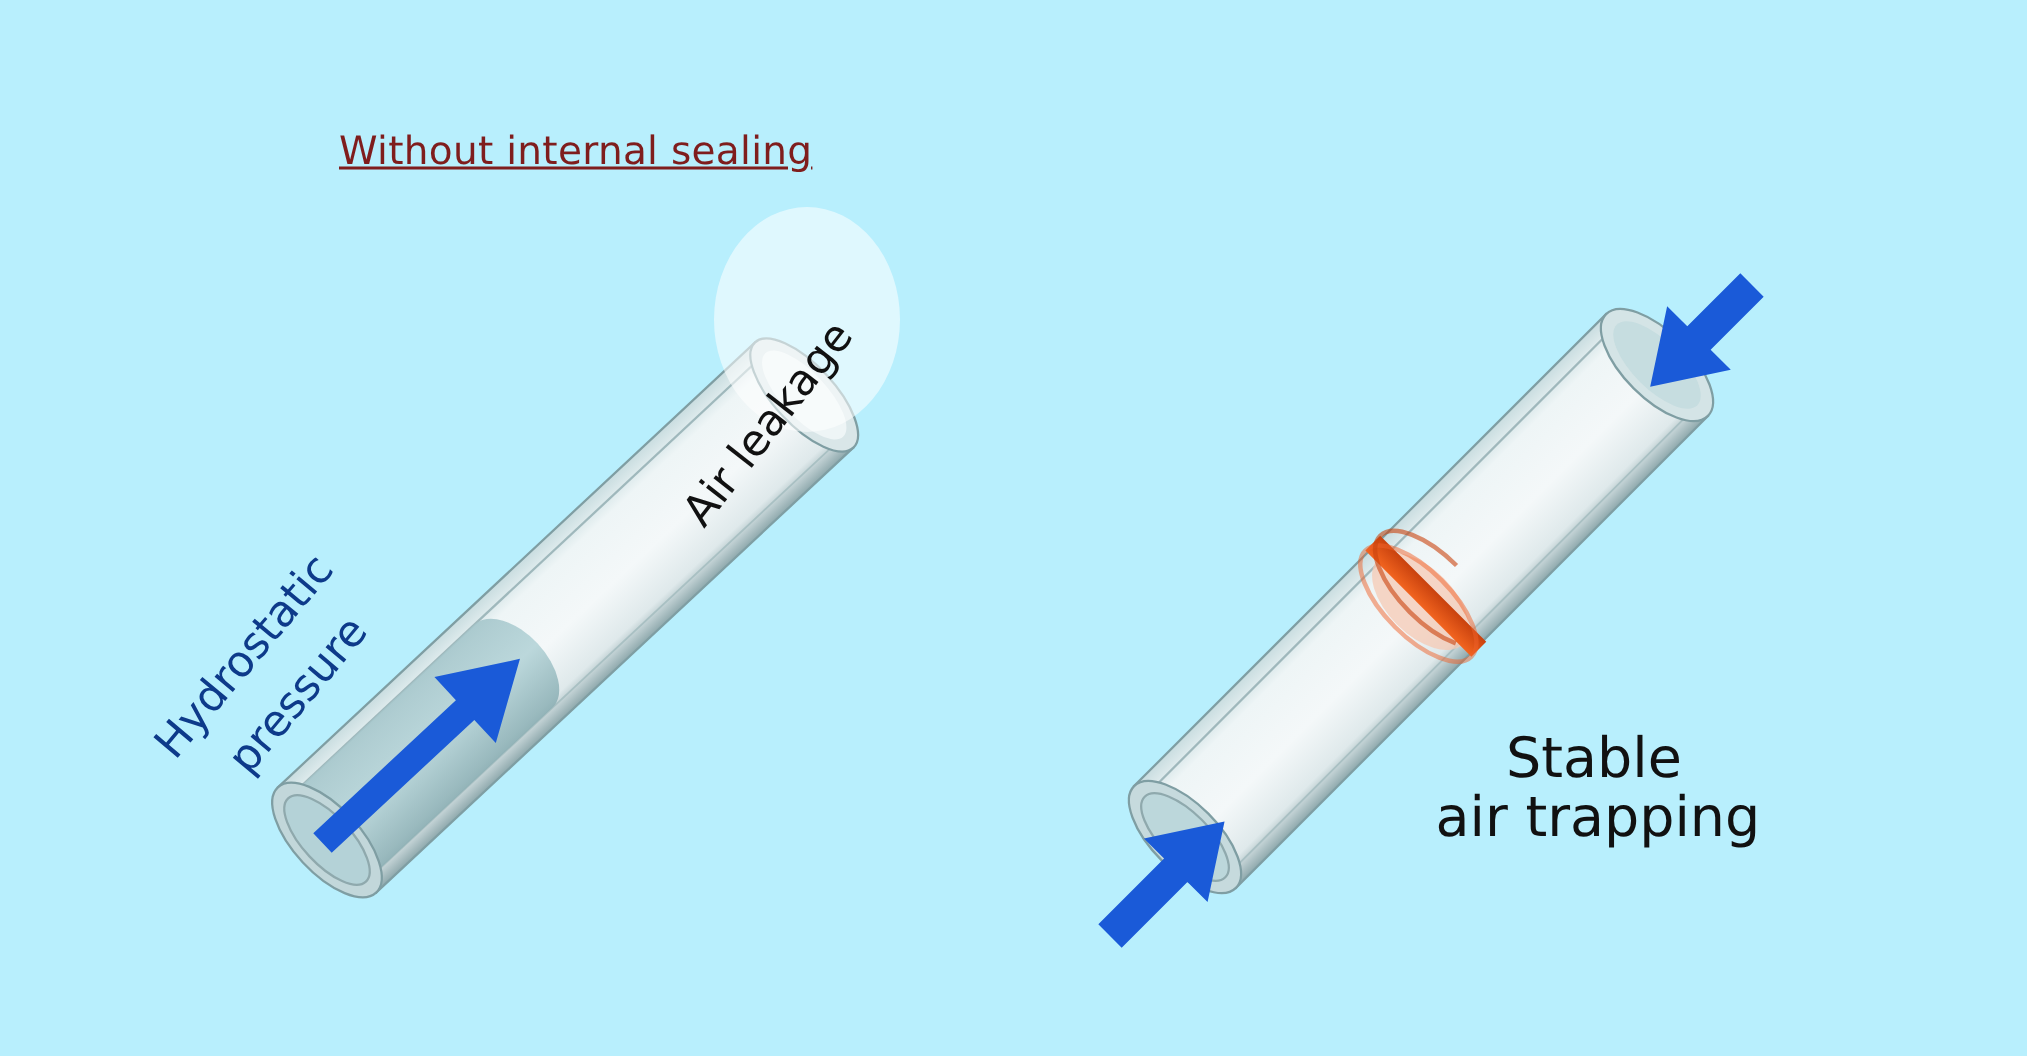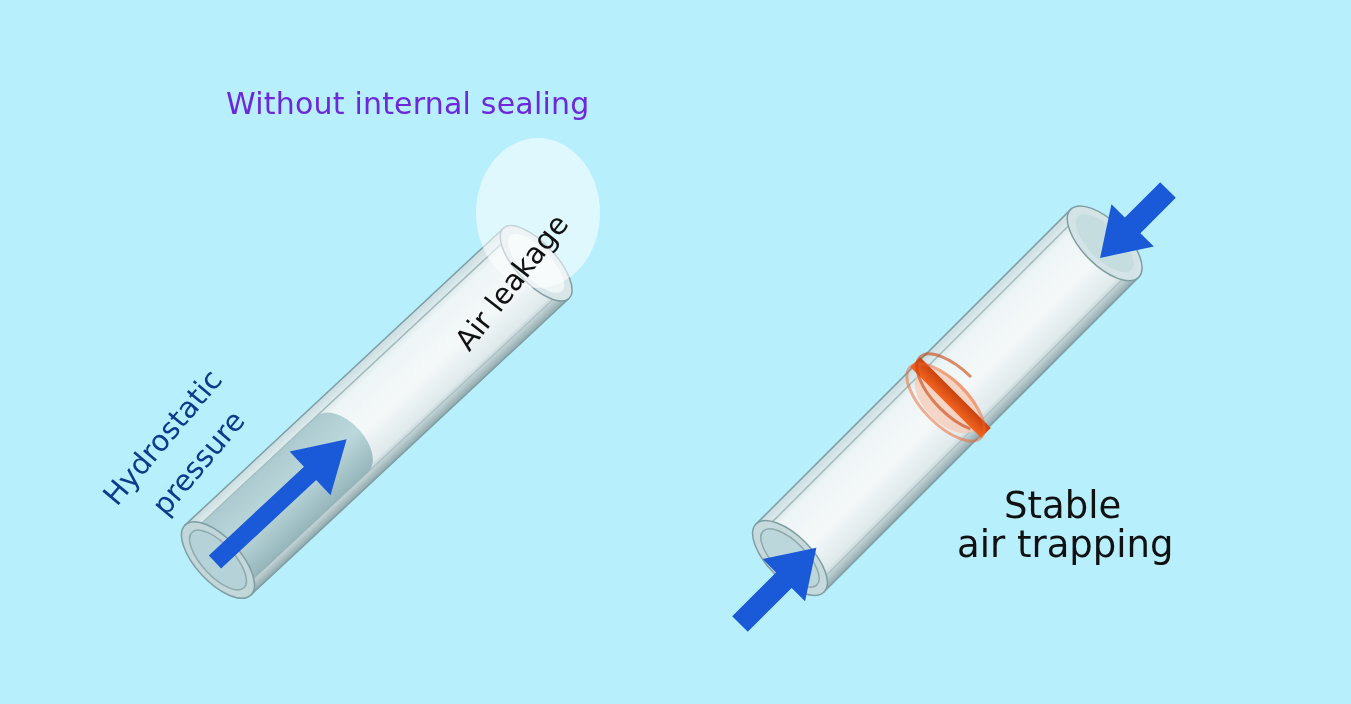--- a/index.html
+++ b/index.html
@@ -4,22 +4,23 @@
 <style>
   html, body { margin: 0; padding: 0; }
   body {
     width: 1351px; height: 704px; overflow: hidden;
     background: #b8effd;
     font-family: "DejaVu Sans", sans-serif;
     position: relative;
   }
   .stage { position: absolute; left: 0; top: 0; width: 1351px; height: 704px; }
   .title {
-    position: absolute; font-size: 30px; color: #6d28d9; white-space: nowrap;
+    position: absolute; font-size: 26px; color: #7f1d1d; white-space: nowrap;
     letter-spacing: 0.2px;
+    text-decoration: underline;
   }
   .label { position: absolute; white-space: nowrap; font-size: 37px; color: #111; }
   .rot { transform-origin: 0 0; }
   svg { position: absolute; left: 0; top: 0; }
 </style>
 </head>
 <body>
 
 <div class="stage">
 

